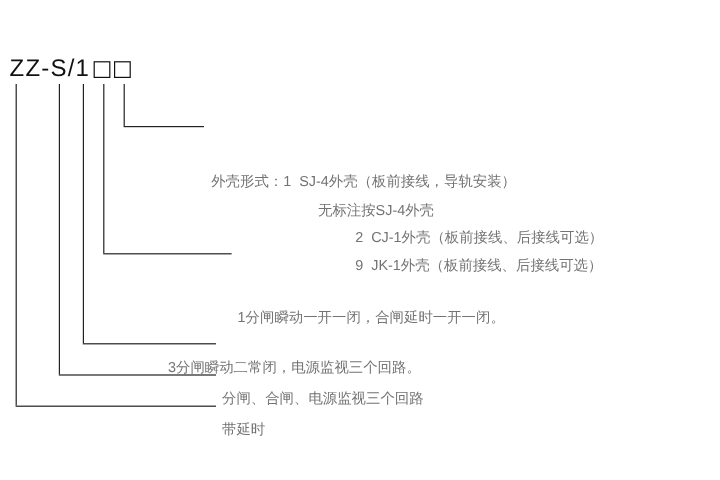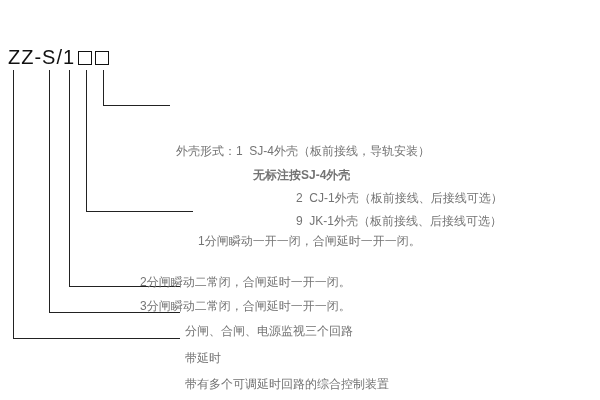--- a/index.html
+++ b/index.html
@@ -47,27 +47,27 @@
   
   .txt {
     position: absolute;
     font-size: 12px;
     line-height: 16px;
     white-space: pre;
     color: #737373;
     margin-top: 46px;
   }
   .t-shell1 { left: 176px; top: 97px; }
-  .t-shell2 { left: 253px; top: 121px; font-weight: bold; }
+  .t-shell2 { left: 265px; top: 121px; }
   .t-shell3 { left: 296px; top: 144px; text-align: center; }
   .t-shell4 { left: 296px; top: 167px; }
-  .t-cont1  { left: 198px; top: 187px; }
+  .t-cont1  { left: 198px; top: 210px; }
   .t-cont2  { left: 140px; top: 228px; }
   .t-cont3  { left: 140px; top: 252px; }
-  .t-loops  { left: 185px; top: 278px; font-family: Liberation Mono, monospace; }
+  .t-loops  { left: 185px; top: 278px; }
   .t-delay  { left: 185px; top: 304px; }
   .t-device { left: 185px; top: 330px; }
 </style>
 </head>
 <body>
 
 <div class="page">
 
   <div class="code">
     <span class="code-text">ZZ-S/1</span>
@@ -86,20 +86,18 @@
   <div class="hline h-one"></div>
   <div class="hline h-box1"></div>
   <div class="hline h-box2"></div>
 
   <div class="txt t-shell1">外壳形式：1  SJ-4外壳（板前接线，导轨安装）</div>
   <div class="txt t-shell2">无标注按SJ-4外壳</div>
   <div class="txt t-shell3">2  CJ-1外壳（板前接线、后接线可选）</div>
   <div class="txt t-shell4">9  JK-1外壳（板前接线、后接线可选）</div>
 
   <div class="txt t-cont1">1分闸瞬动一开一闭，合闸延时一开一闭。</div>
-  <div class="txt t-cont2">2分闸瞬动二常闭，合闸延时一开一闭。</div>
-  <div class="txt t-cont3">3分闸瞬动二常闭，合闸延时一开一闭。</div>
+  <div class="txt t-cont3">3分闸瞬动二常闭，电源监视三个回路。</div>
 
   <div class="txt t-loops">分闸、合闸、电源监视三个回路</div>
   <div class="txt t-delay">带延时</div>
-  <div class="txt t-device">带有多个可调延时回路的综合控制装置</div>
 
 </div>
 
 </body></html>

